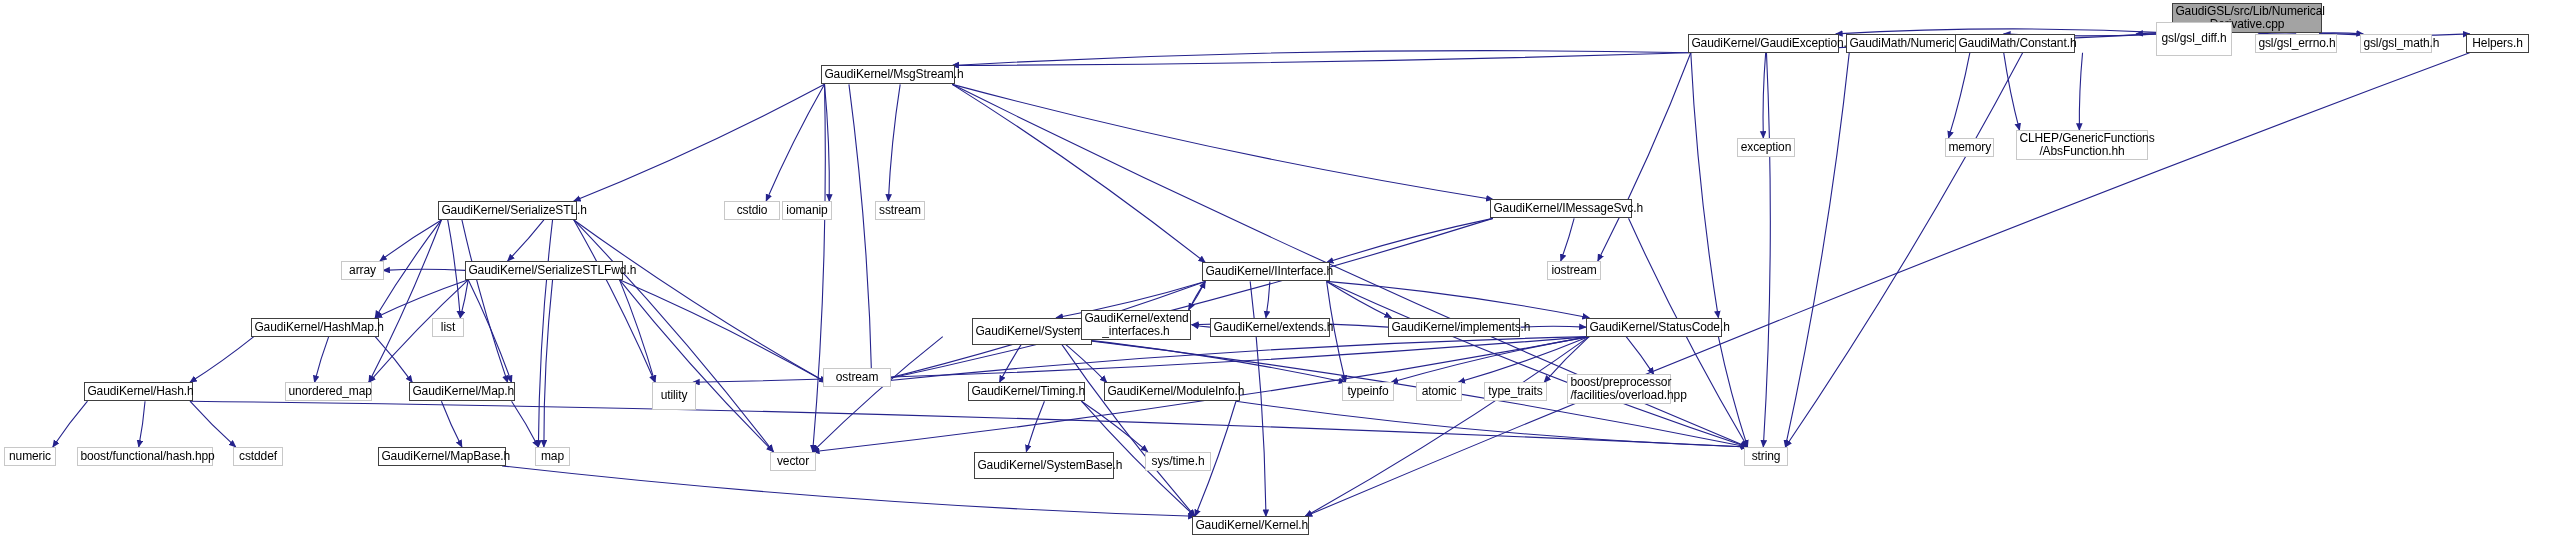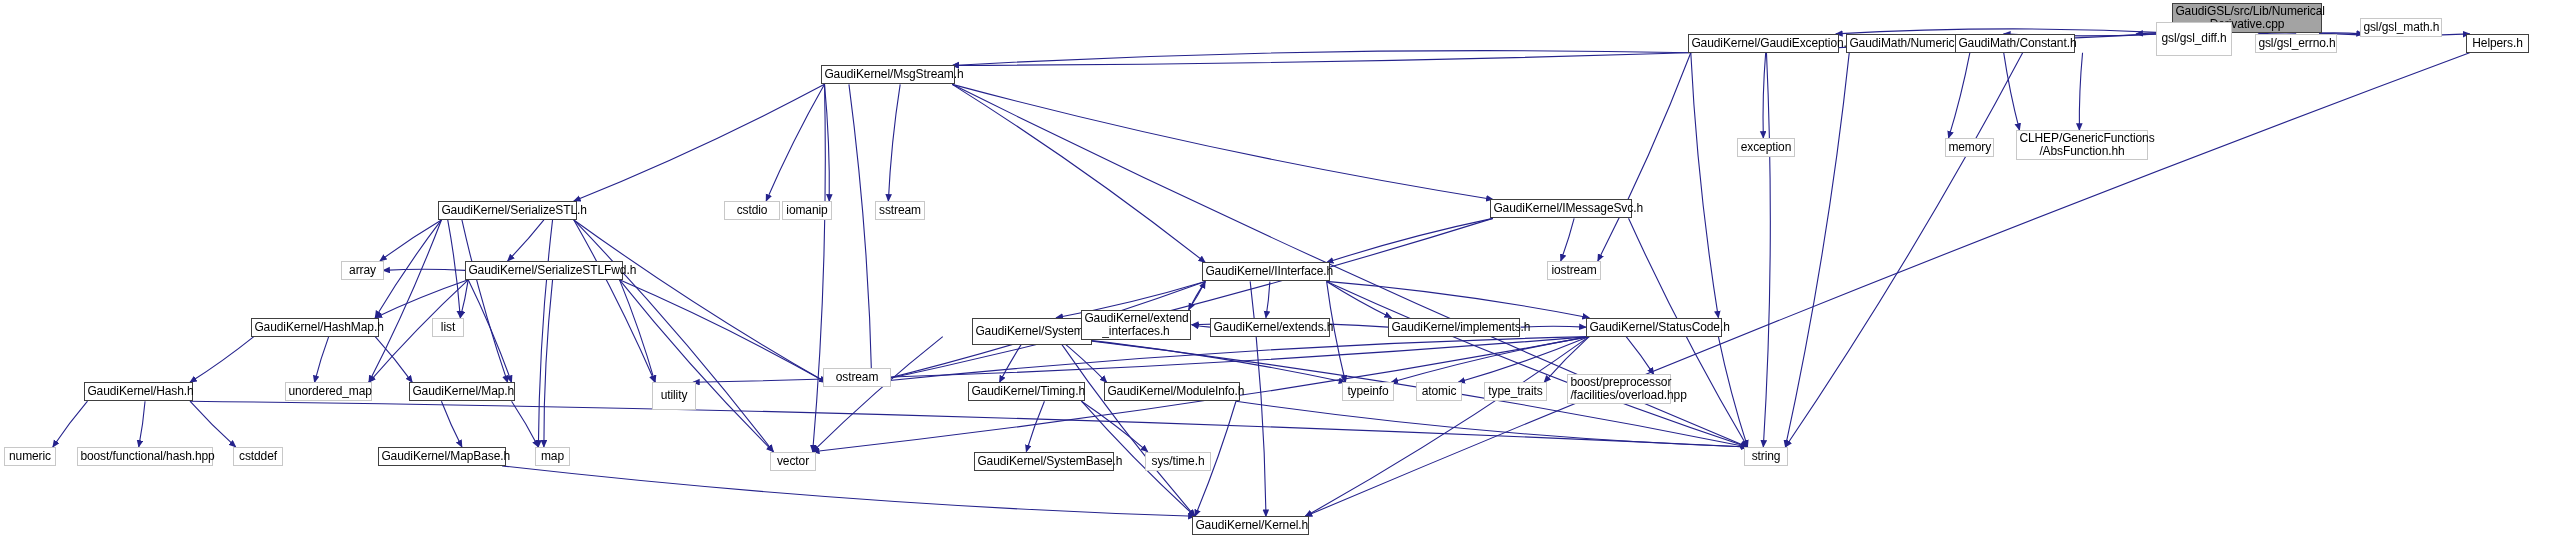--- a/index.html
+++ b/index.html
@@ -158,21 +158,21 @@
       <path d="M2016,427 Q1888.934,449.223 1765,485" fill="none" stroke="#25238c" stroke-width="1.4" marker-end="url(#arrowhead)"></path>
       <path d="M2016,427 Q1526.1391861439326,517.8054681628334 1031,573" fill="none" stroke="#25238c" stroke-width="1.4" marker-end="url(#arrowhead)"></path>
     </svg>
 <div class="node root" style="left: 2172px; top: 3.2px; width: 150px; height: 30px;"><span class="node-label">GaudiGSL/src/Lib/Numerical
 Derivative.cpp</span></div>
     <div class="node strong" style="left: 1688px; top: 34px; width: 151px; height: 19px;"><span class="node-label">GaudiKernel/GaudiException.h</span></div>
     <div class="node strong" style="left: 1846px; top: 34px; width: 161px; height: 19px;"><span class="node-label">GaudiMath/NumericalDerivative.h</span></div>
     <div class="node strong" style="left: 1955px; top: 34px; width: 120px; height: 19px;"><span class="node-label">GaudiMath/Constant.h</span></div>
     <div class="node" style="left: 2156px; top: 22px; width: 76px; height: 34px;"><span class="node-label">gsl/gsl_diff.h</span></div>
     <div class="node" style="left: 2255px; top: 34px; width: 82px; height: 19px; text-align: right;"><span class="node-label">gsl/gsl_errno.h</span></div>
-    <div class="node" style="left: 2360px; top: 18px; width: 82px; height: 19px; justify-content: flex-end;"><span class="node-label">gsl/gsl_math.h</span></div>
+    <div class="node" style="left: 2360px; top: 34px; width: 72px; height: 19px; justify-content: flex-end;"><span class="node-label">gsl/gsl_math.h</span></div>
     <div class="node strong" style="left: 2466px; top: 34px; width: 63px; height: 19px;"><span class="node-label">Helpers.h</span></div>
     <div class="node strong" style="left: 821px; top: 65px; width: 134px; height: 19px;"><span class="node-label">GaudiKernel/MsgStream.h</span></div>
     <div class="node" style="left: 1737px; top: 138px; width: 58px; height: 19px;"><span class="node-label">exception</span></div>
     <div class="node" style="left: 1945px; top: 138px; width: 49px; height: 19px;"><span class="node-label">memory</span></div>
     <div class="node" style="left: 2016px; top: 130px; width: 132px; height: 30px;"><span class="node-label">CLHEP/GenericFunctions
 /AbsFunction.hh</span></div>
     <div class="node strong" style="left: 438px; top: 201px; width: 139px; height: 19px;"><span class="node-label">GaudiKernel/SerializeSTL.h</span></div>
     <div class="node" style="left: 724px; top: 201px; width: 56px; height: 19px;"><span class="node-label">cstdio</span></div>
     <div class="node" style="left: 782px; top: 201px; width: 50px; height: 19px;"><span class="node-label">iomanip</span></div>
     <div class="node" style="left: 875px; top: 201px; width: 50px; height: 19px;"><span class="node-label">sstream</span></div>
@@ -201,17 +201,17 @@
     <div class="node" style="left: 1484px; top: 382px; width: 63px; height: 19px;"><span class="node-label">type_traits</span></div>
     <div class="node" style="left: 1567px; top: 374px; width: 104px; height: 30px;"><span class="node-label">boost/preprocessor
 /facilities/overload.hpp</span></div>
     <div class="node" style="left: 1744px; top: 447px; width: 44px; height: 19px;"><span class="node-label">string</span></div>
     <div class="node" style="left: 4px; top: 447px; width: 52px; height: 19px;"><span class="node-label">numeric</span></div>
     <div class="node" style="left: 77px; top: 447px; width: 136px; height: 19px;"><span class="node-label">boost/functional/hash.hpp</span></div>
     <div class="node" style="left: 233px; top: 447px; width: 50px; height: 19px;"><span class="node-label">cstddef</span></div>
     <div class="node strong" style="left: 378px; top: 447px; width: 128px; height: 19px;"><span class="node-label">GaudiKernel/MapBase.h</span></div>
     <div class="node" style="left: 535px; top: 447px; width: 35px; height: 19px;"><span class="node-label">map</span></div>
     <div class="node" style="left: 770px; top: 452px; width: 46px; height: 19px;"><span class="node-label">vector</span></div>
-    <div class="node strong" style="left: 974px; top: 452px; width: 140px; height: 19px;"><span class="node-label">GaudiKernel/SystemBase.h</span></div>
+    <div class="node strong" style="left: 974px; top: 452px; width: 140px; height: 27px;"><span class="node-label">GaudiKernel/SystemBase.h</span></div>
     <div class="node" style="left: 1145px; top: 452px; width: 66px; height: 19px;"><span class="node-label">sys/time.h</span></div>
     <div class="node strong" style="left: 1192px; top: 516px; width: 117px; height: 19px;"><span class="node-label">GaudiKernel/Kernel.h</span></div>
   </div>
 
 
 </body></html>

